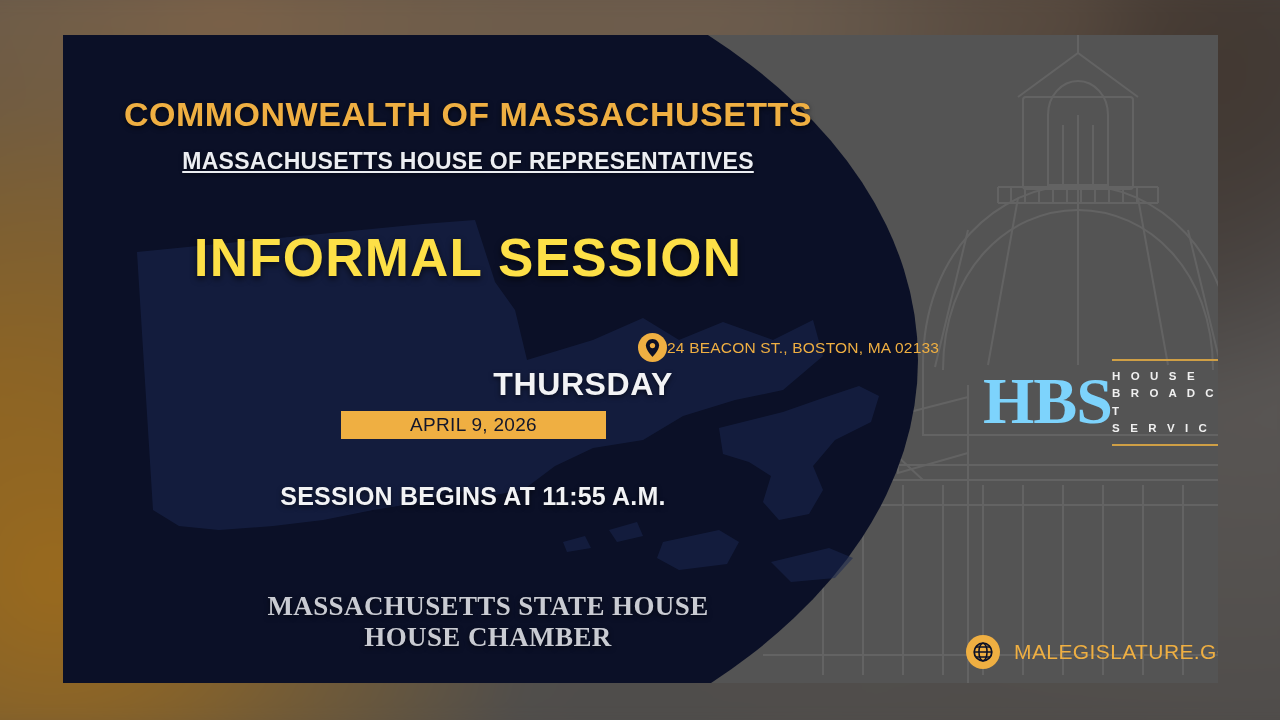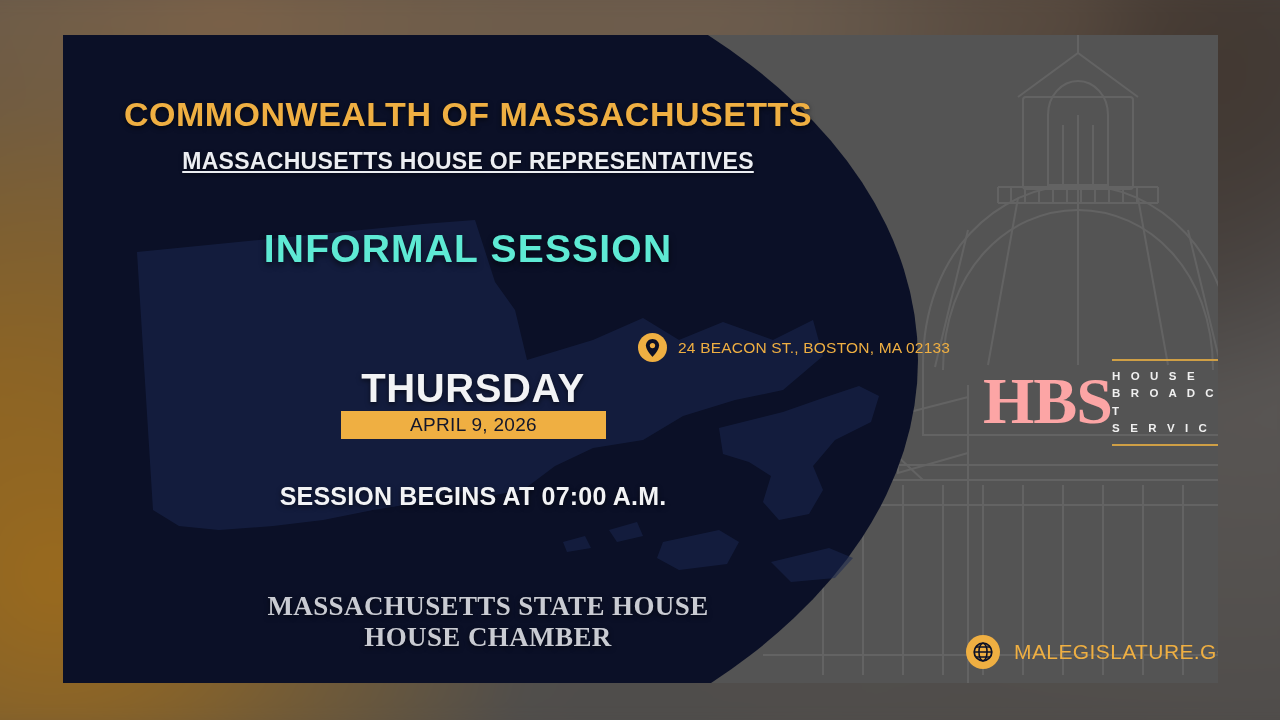--- a/index.html
+++ b/index.html
@@ -68,45 +68,45 @@
     position:absolute; left:25px; top:113px; width:760px;
     text-align:center;
     font-size:23px; font-weight:600; letter-spacing:.3px;
     color:#eceef2;
     text-shadow:0 2px 4px rgba(0,0,0,.55);
     text-decoration:underline;
   }
   .t-session{
     position:absolute; left:25px; top:192px; width:760px;
     text-align:center;
-    font-size:39px; font-weight:bold; letter-spacing:1.2px;
-    color:#5eead4;
+    font-size:53px; font-weight:bold; letter-spacing:1.2px;
+    color:#fde047;
     text-shadow:0 3px 6px rgba(0,0,0,.6);
   }
 
   
   #address{
     position:absolute; left:575px; top:298px;
-    display:flex; align-items:center; gap:11px;
+    display:flex; align-items:center; 
   }
   #pin-badge{
     width:29px; height:29px; border-radius:50%;
     background:#efaf42; display:flex; align-items:center; justify-content:center;
     flex:0 0 auto;
   }
   #address .addr-text{
     font-size:15.5px; font-weight:500; letter-spacing:.2px;
     color:#efaf42; white-space:nowrap;
   }
 
   
   .t-weekday{
     position:absolute; left:210px; top:331px; width:400px;
-    text-align:center;
-    font-size:40px; font-weight:bold; letter-spacing:.6px;
+    text-align:right;
+    font-size:32px; font-weight:bold; letter-spacing:.6px;
     color:#f2f3f5; text-shadow:0 2px 5px rgba(0,0,0,.55);
   }
   #date-chip{
     position:absolute; left:278px; top:376px; width:265px; height:28px;
     background:#efaf42; display:flex; align-items:center; justify-content:center;
   }
   #date-chip span{
     font-size:19px; font-weight:500; letter-spacing:.3px; color:#12162c;
   }
 
@@ -125,21 +125,21 @@
     letter-spacing:.4px;
     color:#c9cbd2;
     text-shadow:0 2px 5px rgba(0,0,0,.55);
   }
 
   
   #hbs{ position:absolute; left:920px; top:322px; display:flex; align-items:center; }
   #hbs-mark{
     font-family:"Liberation Serif", serif;
     font-size:66px; font-weight:bold; line-height:1;
-    color:#fca5a5; letter-spacing:-1px;
+    color:#7dd3fc; letter-spacing:-1px;
   }
   #hbs-right{ padding-top:2px; }
   .hbs-rule{ width:152px; height:2px; background:#cf9f45; }
   #hbs-words{ padding:7px 0 6px; }
   #hbs-words div{
     font-size:11.5px; font-weight:bold; letter-spacing:3.6px;
     color:#f0f0f0; line-height:1.52;
   }
 
   
@@ -235,21 +235,21 @@
       </span>
       <span class="addr-text">24 BEACON ST., BOSTON, MA 02133</span>
     </div>
 
     <div class="t-weekday">THURSDAY</div>
 
     <div id="date-chip">
       <span>APRIL 9, 2026</span>
     </div>
 
-    <div class="t-time">SESSION BEGINS AT 07:00 A.M.</div>
+    <div class="t-time">SESSION BEGINS AT 11:55 A.M.</div>
 
     <div id="venue">
       <div>MASSACHUSETTS STATE HOUSE</div>
       <div>HOUSE CHAMBER</div>
     </div>
 
     <div id="hbs">
       <div id="hbs-mark">HBS</div>
       <div id="hbs-right">
         <div class="hbs-rule"></div>

